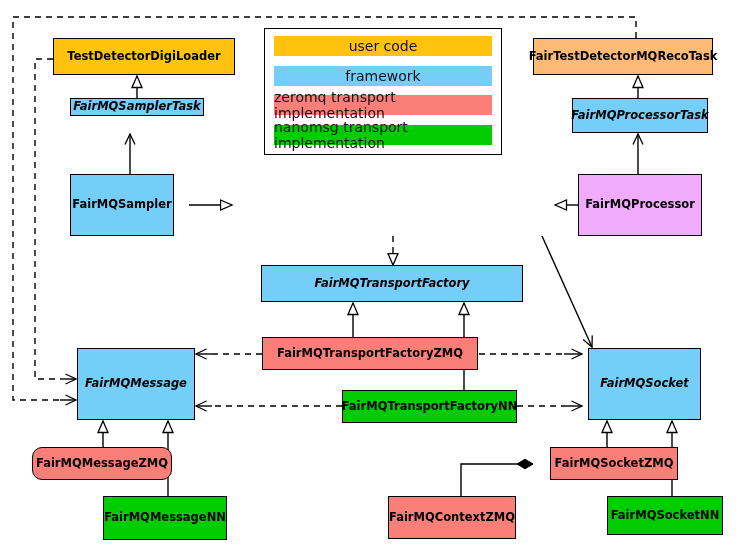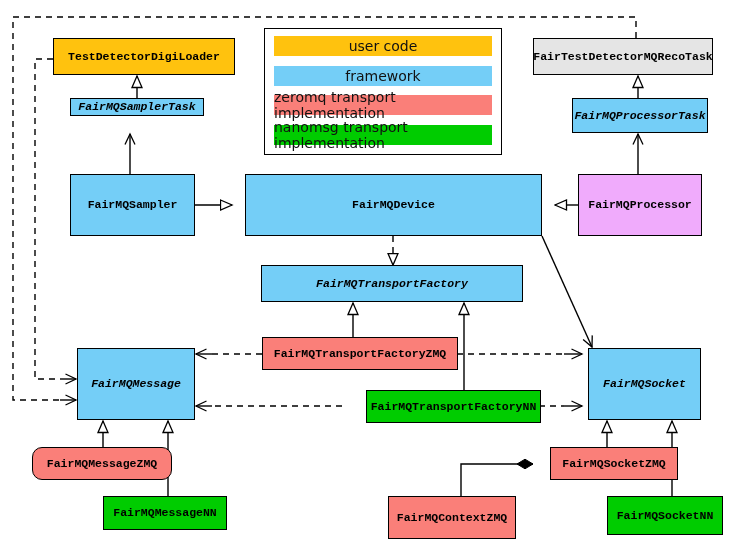--- a/index.html
+++ b/index.html
@@ -2,21 +2,21 @@
 <html><head>
 <meta charset="utf-8">
 <style>
   html,body{margin:0;padding:0;background:#ffffff;}
   body{width:748px;height:549px;overflow:hidden;
        font-family:"DejaVu Sans","Liberation Sans",sans-serif;}
   #diagram{position:relative;width:748px;height:549px;background:#fff;}
   svg.edges{position:absolute;left:0;top:0;width:748px;height:549px;pointer-events:none;}
   .node{position:absolute;box-sizing:border-box;border:1.4px solid #000;
         display:flex;align-items:center;justify-content:center;text-align:center;
-        font-size:11.5px;font-weight:bold;color:#000;line-height:1.15;font-family:Liberation Mono, monospace;}
+        font-size:11.5px;font-weight:bold;color:#000;line-height:1.15;}
   .node.abstract{font-style:italic;}
   .legend-box{position:absolute;box-sizing:border-box;border:1.6px solid #000;
               background:#fff;}
   .legend-row{position:absolute;box-sizing:border-box;
               display:flex;align-items:center;justify-content:center;
               font-size:14px;font-weight:normal;color:#111;}
 </style>
 </head>
 <body>
 
@@ -86,43 +86,42 @@
       <path d="M672,496 L672,421" marker-end="url(#hollowTri)"></path>
 
       <path d="M461,496 L461,464 L533,464" marker-end="url(#blackDiamond)"></path>
     </g>
   </svg>
 
   <div class="node" style="left:53px;top:38px;width:182px;height:37px;background:#FFC20E;">TestDetectorDigiLoader</div>
 
   <div class="node abstract" style="left:70px;top:98px;width:134px;height:18px;background:#74CEF7;">FairMQSamplerTask</div>
 
-  <div class="node" style="left:70px;top:174px;width:125px;height:62px;background:#74CEF7;">FairMQSampler</div>
+  <div class="node" style="left:70px;top:174px;width:104px;height:62px;background:#74CEF7;">FairMQSampler</div>
 
-  <div class="node" style="left:245px;top:174px;width:297px;height:62px;background:#74CEF7;">FairMQDevice</div>
 
   <div class="node" style="left:578px;top:174px;width:124px;height:62px;background:#f0abfc;">FairMQProcessor</div>
 
-  <div class="node" style="left:533px;top:38px;width:180px;height:37px;background:#e5e5e5;">FairTestDetectorMQRecoTask</div>
+  <div class="node" style="left:533px;top:38px;width:180px;height:37px;background:#fdba74;">FairTestDetectorMQRecoTask</div>
 
   <div class="node abstract" style="left:572px;top:98px;width:136px;height:35px;background:#74CEF7;">FairMQProcessorTask</div>
 
   <div class="node abstract" style="left:261px;top:265px;width:262px;height:37px;background:#74CEF7;">FairMQTransportFactory</div>
 
-  <div class="node" style="left:262px;top:337px;width:196px;height:33px;background:#FA7F79;">FairMQTransportFactoryZMQ</div>
+  <div class="node" style="left:262px;top:337px;width:216px;height:33px;background:#FA7F79;">FairMQTransportFactoryZMQ</div>
 
-  <div class="node" style="left:342px;top:390px;width:175px;height:33px;background:#00CC00;margin-left:24px;">FairMQTransportFactoryNN</div>
+  <div class="node" style="left:342px;top:390px;width:175px;height:33px;background:#00CC00;">FairMQTransportFactoryNN</div>
 
   <div class="node abstract" style="left:77px;top:348px;width:118px;height:72px;background:#74CEF7;">FairMQMessage</div>
 
   <div class="node abstract" style="left:588px;top:348px;width:113px;height:72px;background:#74CEF7;">FairMQSocket</div>
 
   <div class="node" style="left:32px;top:447px;width:140px;height:33px;background:#FA7F79;border-radius:10px;">FairMQMessageZMQ</div>
 
-  <div class="node" style="left:103px;top:496px;width:124px;height:34px;background:#00CC00;">FairMQMessageNN</div>
+  <div class="node" style="left:103px;top:496px;width:124px;height:44px;background:#00CC00;">FairMQMessageNN</div>
 
   <div class="node" style="left:550px;top:447px;width:128px;height:33px;background:#FA7F79;">FairMQSocketZMQ</div>
 
   <div class="node" style="left:607px;top:496px;width:116px;height:39px;background:#00CC00;">FairMQSocketNN</div>
 
   <div class="node" style="left:388px;top:496px;width:128px;height:43px;background:#FA7F79;">FairMQContextZMQ</div>
 
   <div class="legend-box" style="left:264px;top:28px;width:238px;height:127px;">
   </div>
   <div class="legend-row" style="left:274px;top:36px;width:218px;height:20px;background:#FFC20E;">user code</div>

